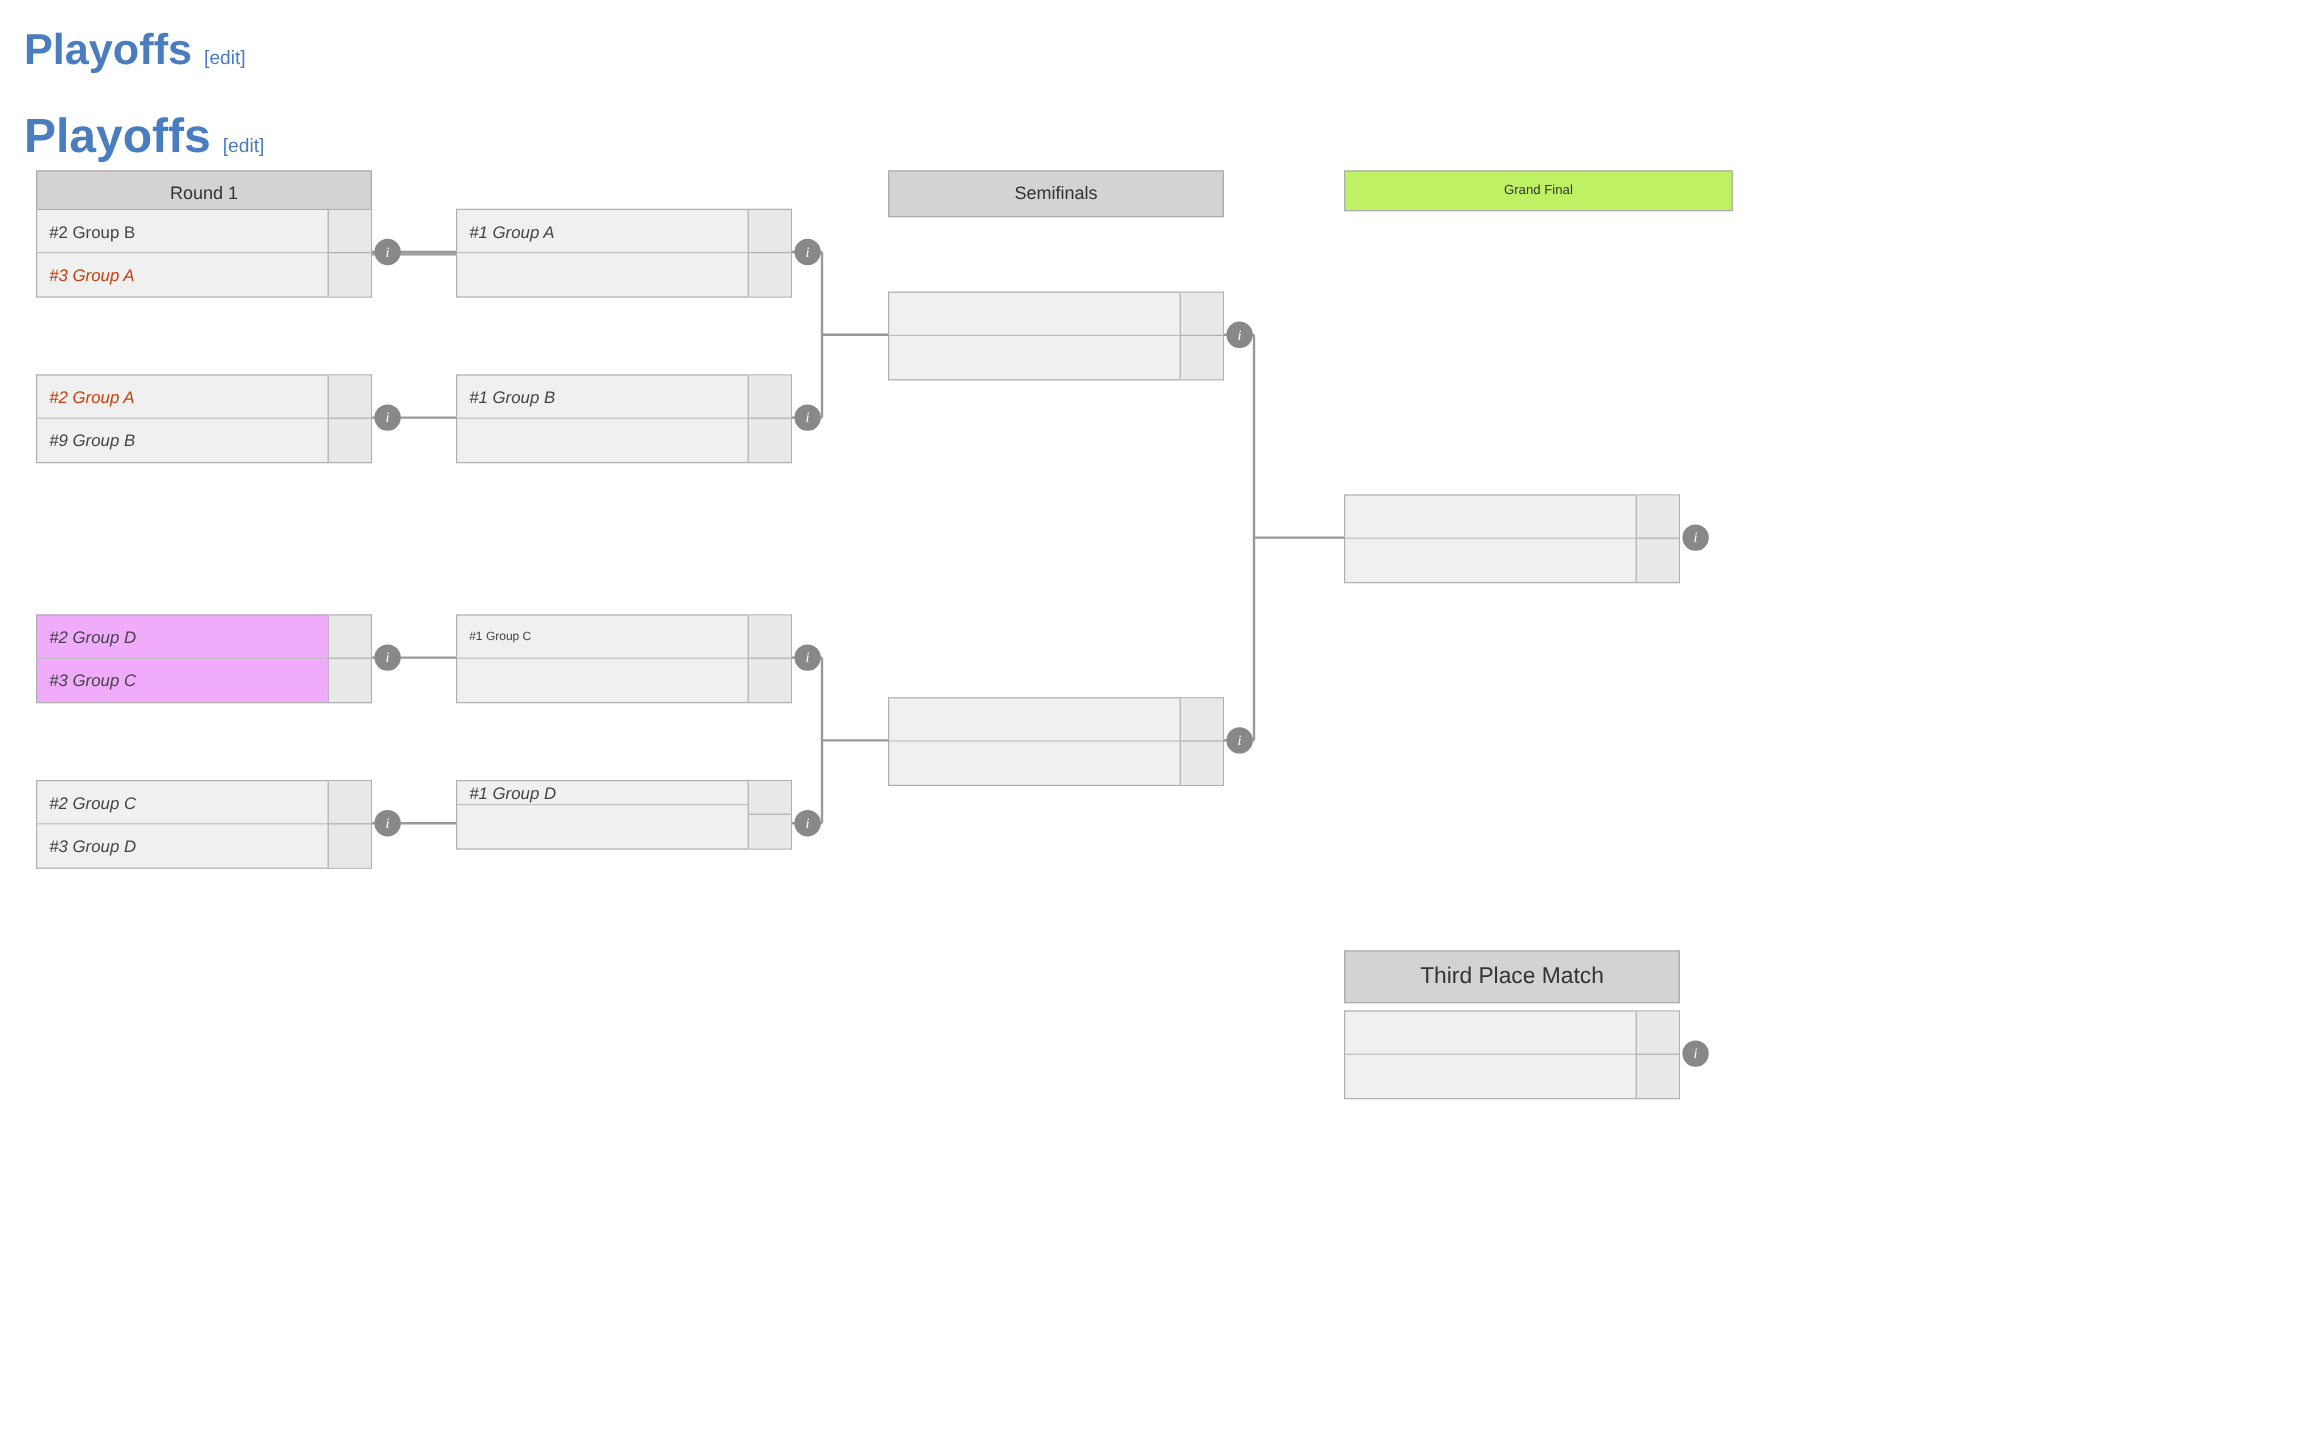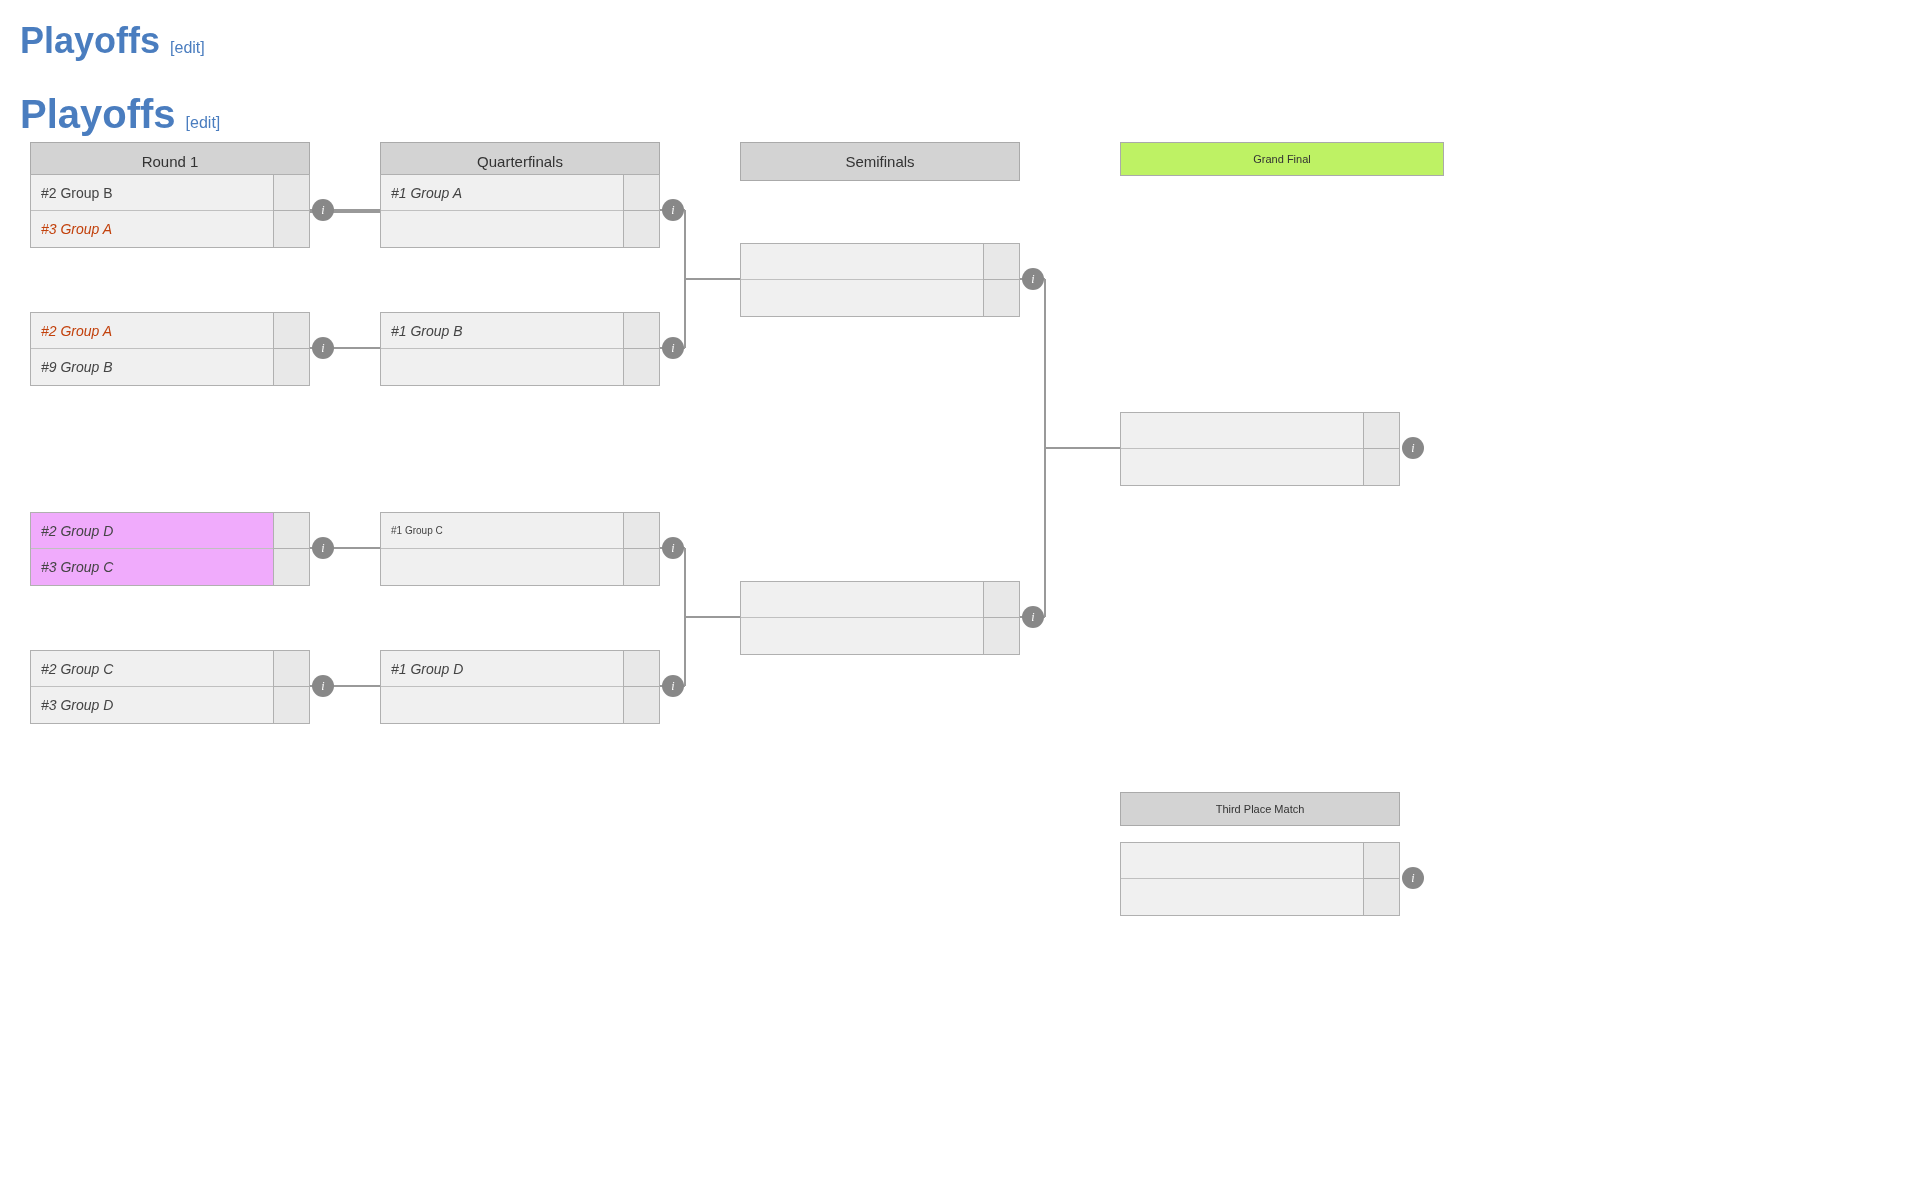--- a/index.html
+++ b/index.html
@@ -69,21 +69,20 @@
     <line x1="1025" y1="356" x2="1100" y2="356" stroke="#999" stroke-width="2"></line>
   </svg>
 
   <div style="position:absolute;top:0;left:0;display:flex;align-items:baseline;gap:10px;">
     <span style="font-size:40px;color:#4a7dbf;font-weight:bold;">Playoffs</span>
     <a style="font-size:16px;color:#4a7dbf;cursor:pointer;text-decoration:none;">[edit]</a>
   </div>
 
   <div style="position:absolute;top:50px;left:10px;width:280px;background:#d3d3d3;border:1px solid #aaa;text-align:center;padding:10px 0;font-size:15px;color:#333;">Round 1</div>
 
-  <div style="position:absolute;top:50px;left:360px;width:280px;background:#d3d3d3;border:1px solid #aaa;text-align:center;padding:10px 0;font-size:15px;color:#333;">Quarterfinals</div>
 
   <div style="position:absolute;top:50px;left:720px;width:280px;background:#d3d3d3;border:1px solid #aaa;text-align:center;padding:10px 0;font-size:15px;color:#333;">Semifinals</div>
 
   <div style="position:absolute;top:50px;left:1100px;width:324px;background:#bef264;border:1px solid #aaa;text-align:center;padding:10px 0;font-size:11px;color:#333;">Grand Final</div>
 
   <div style="position:absolute;top:82px;left:10px;width:280px;border:1px solid #b0b0b0;background:#f0f0f0;">
     <div style="padding:8px 10px 8px 10px;font-size:14px;color:#444;border-bottom:1px solid #c0c0c0;height:36px;display:flex;align-items:center;padding-right:46px;">#2 Group B</div>
     <div style="padding:8px 10px 8px 10px;font-size:14px;font-style:italic;color:#c2410c;height:36px;display:flex;align-items:center;padding-right:46px;">#3 Group A</div>
     <div style="position:absolute;right:0;top:0;bottom:0;width:36px;border-left:1px solid #b0b0b0;background:#e8e8e8;">
       <div style="height:50%;border-bottom:1px solid #b0b0b0;"></div>
@@ -146,21 +145,21 @@
     <div style="padding:8px 10px;font-size:10px;color:#444;border-bottom:1px solid #c0c0c0;height:36px;display:flex;align-items:center;padding-right:46px;">#1 Group C</div>
     <div style="height:36px;"></div>
     <div style="position:absolute;right:0;top:0;bottom:0;width:36px;border-left:1px solid #b0b0b0;background:#e8e8e8;">
       <div style="height:50%;border-bottom:1px solid #b0b0b0;"></div>
     </div>
   </div>
 
   <div style="position:absolute;top:445px;left:642px;width:22px;height:22px;border-radius:50%;background:#888;color:#fff;font-size:12px;font-style:italic;font-family:Georgia,serif;display:flex;align-items:center;justify-content:center;cursor:pointer;z-index:10;">i</div>
 
   <div style="position:absolute;top:558px;left:360px;width:280px;border:1px solid #b0b0b0;background:#f0f0f0;">
-    <div style="padding:8px 10px;font-size:14px;font-style:italic;color:#444;border-bottom:1px solid #c0c0c0;height:36px;display:flex;align-items:center;padding-right:46px;">#1 Group D</div>
+    <div style="padding:8px 10px;font-size:14px;font-style:italic;color:#444;border-bottom:1px solid #c0c0c0;height:20px;display:flex;align-items:center;padding-right:46px;">#1 Group D</div>
     <div style="height:36px;"></div>
     <div style="position:absolute;right:0;top:0;bottom:0;width:36px;border-left:1px solid #b0b0b0;background:#e8e8e8;">
       <div style="height:50%;border-bottom:1px solid #b0b0b0;"></div>
     </div>
   </div>
 
   <div style="position:absolute;top:583px;left:642px;width:22px;height:22px;border-radius:50%;background:#888;color:#fff;font-size:12px;font-style:italic;font-family:Georgia,serif;display:flex;align-items:center;justify-content:center;cursor:pointer;z-index:10;">i</div>
 
   <div style="position:absolute;top:151px;left:720px;width:280px;border:1px solid #b0b0b0;background:#f0f0f0;">
     <div style="height:36px;border-bottom:1px solid #c0c0c0;padding-right:46px;"></div>
@@ -185,21 +184,21 @@
   <div style="position:absolute;top:320px;left:1100px;width:280px;border:1px solid #b0b0b0;background:#f0f0f0;">
     <div style="height:36px;border-bottom:1px solid #c0c0c0;padding-right:46px;"></div>
     <div style="height:36px;padding-right:46px;"></div>
     <div style="position:absolute;right:0;top:0;bottom:0;width:36px;border-left:1px solid #b0b0b0;background:#e8e8e8;">
       <div style="height:50%;border-bottom:1px solid #b0b0b0;"></div>
     </div>
   </div>
 
   <div style="position:absolute;top:345px;left:1382px;width:22px;height:22px;border-radius:50%;background:#888;color:#fff;font-size:12px;font-style:italic;font-family:Georgia,serif;display:flex;align-items:center;justify-content:center;cursor:pointer;z-index:10;">i</div>
 
-  <div style="position:absolute;top:700px;left:1100px;width:280px;background:#d3d3d3;border:1px solid #aaa;text-align:center;padding:10px 0;font-size:11px;color:#333;">Third Place Match</div>
+  <div style="position:absolute;top:700px;left:1100px;width:280px;background:#d3d3d3;border:1px solid #aaa;text-align:center;padding:10px 0;font-size:19px;color:#333;">Third Place Match</div>
 
   <div style="position:absolute;top:750px;left:1100px;width:280px;border:1px solid #b0b0b0;background:#f0f0f0;">
     <div style="height:36px;border-bottom:1px solid #c0c0c0;padding-right:46px;"></div>
     <div style="height:36px;padding-right:46px;"></div>
     <div style="position:absolute;right:0;top:0;bottom:0;width:36px;border-left:1px solid #b0b0b0;background:#e8e8e8;">
       <div style="height:50%;border-bottom:1px solid #b0b0b0;"></div>
     </div>
   </div>
 
   <div style="position:absolute;top:775px;left:1382px;width:22px;height:22px;border-radius:50%;background:#888;color:#fff;font-size:12px;font-style:italic;font-family:Georgia,serif;display:flex;align-items:center;justify-content:center;cursor:pointer;z-index:10;">i</div>

